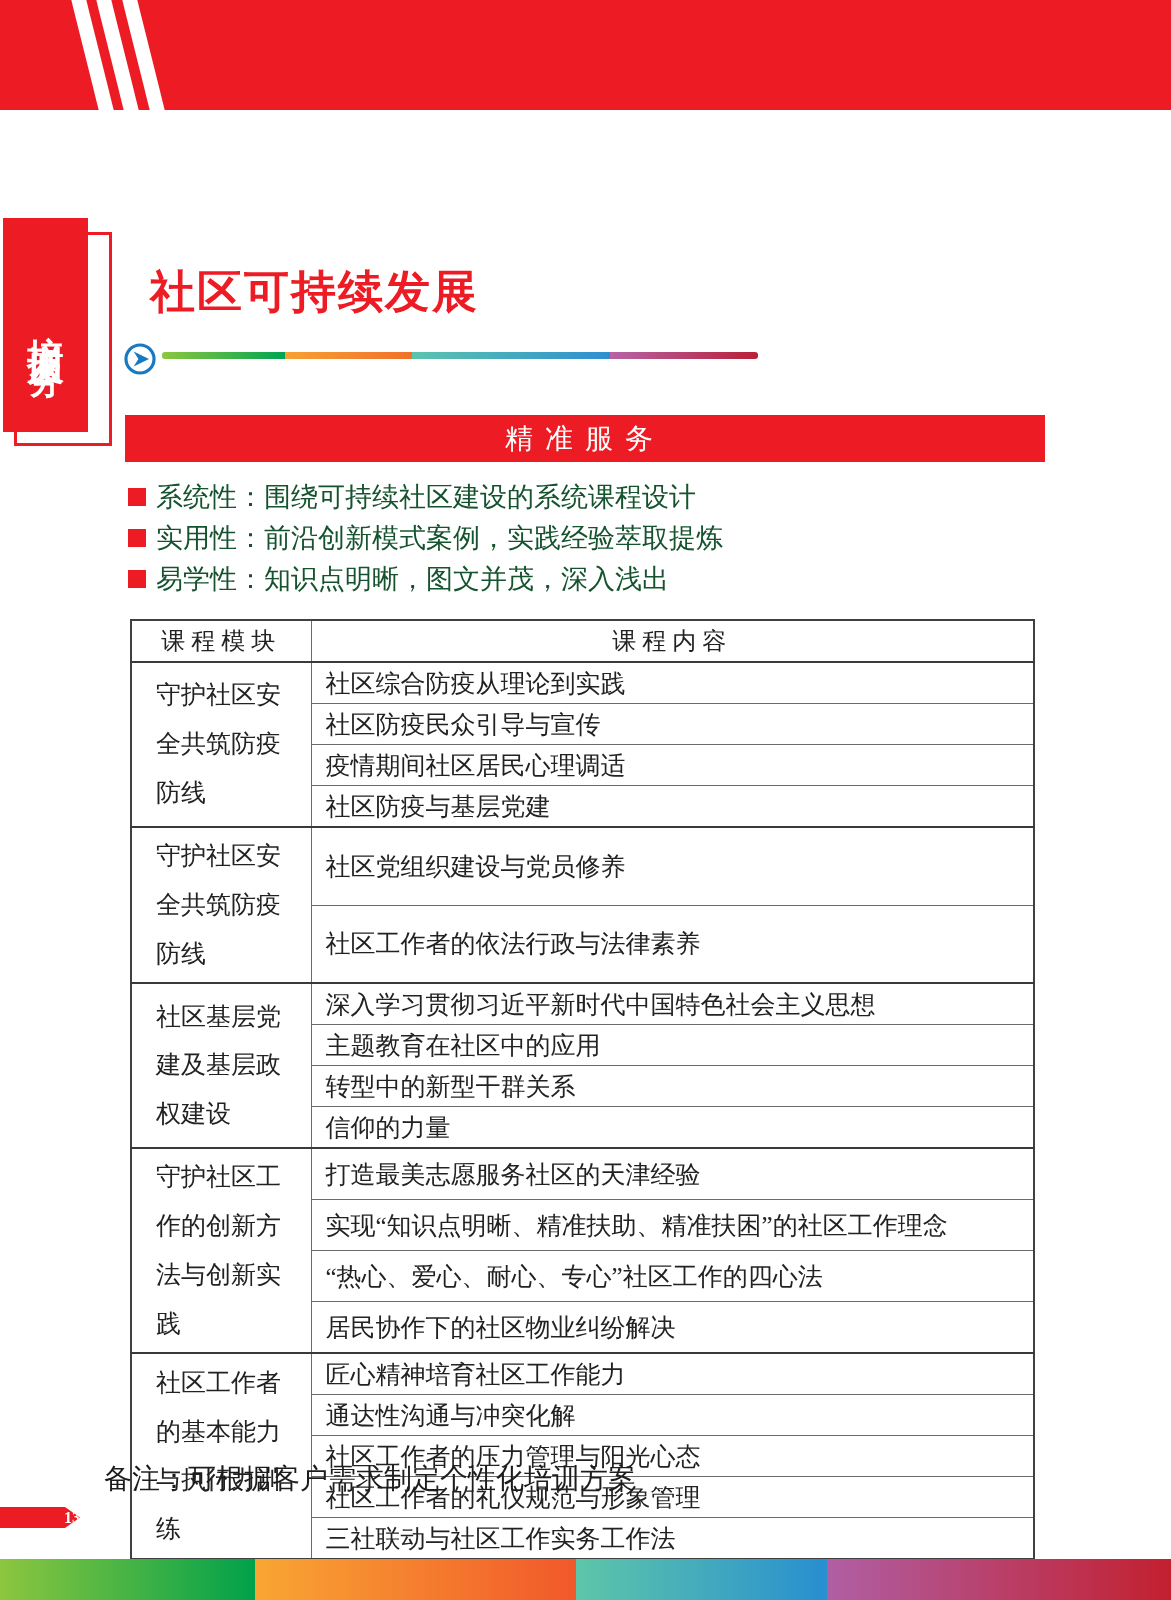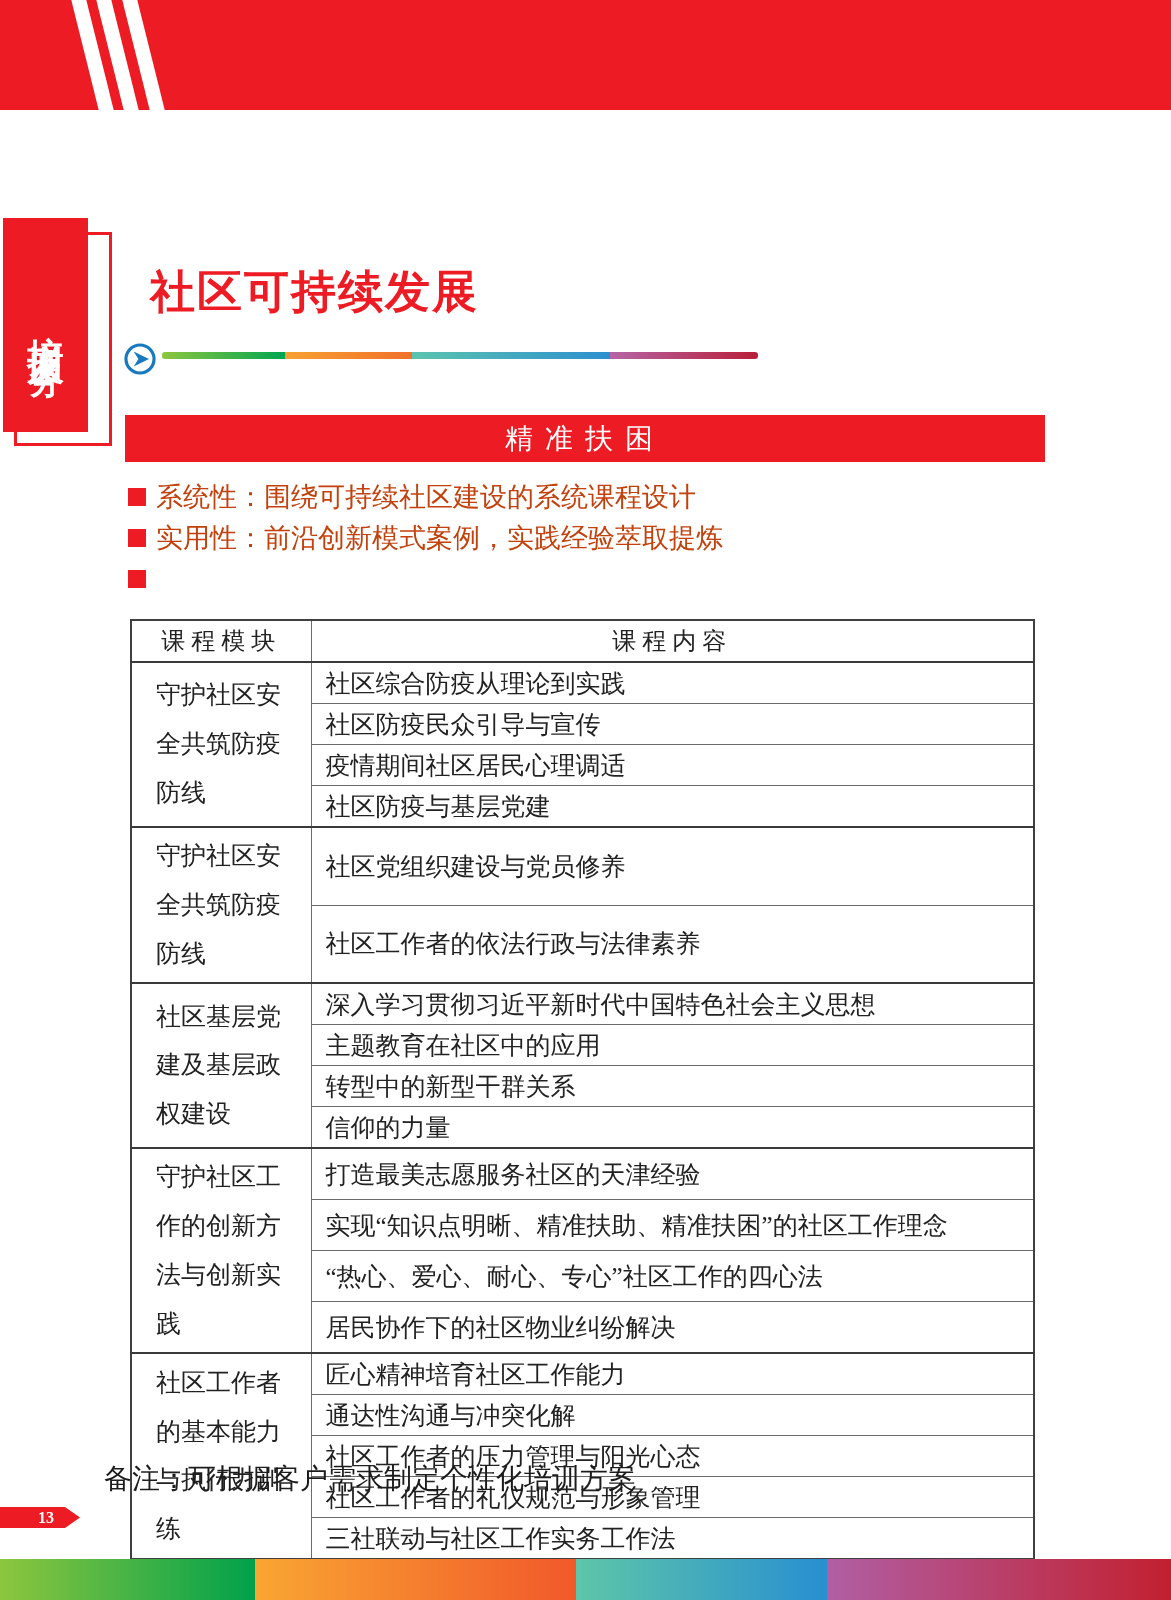--- a/index.html
+++ b/index.html
@@ -28,21 +28,21 @@
         #5BC4AE 41.9%,#2E8FD0 75.2%,#B564A5 75.2%,#B91F38 100%);}
 
   
   .section-banner{position:absolute;left:125px;top:415px;width:920px;height:47px;background:#ED1C24;
         color:#ffffff;font-size:28px;letter-spacing:12px;text-align:center;line-height:47px;}
 
   
   .features{position:absolute;left:128px;top:476px;width:840px;}
   .feature-row{display:flex;align-items:center;height:41px;}
   .bullet-square{width:18px;height:18px;background:#ED1C24;margin-right:10px;flex:0 0 auto;}
-  .feature-text{font-size:27px;color:#c2410c;white-space:nowrap;}
+  .feature-text{font-size:27px;color:#14532d;white-space:nowrap;}
 
   
   .course-table{position:absolute;left:130px;top:619px;width:905px;border-collapse:collapse;
         table-layout:fixed;}
   .course-table th,.course-table td{border:1px solid #6b6b6b;color:#222;}
   .course-table{border:2px solid #404040;}
   .course-table th{height:38px;font-size:24px;font-weight:normal;letter-spacing:6px;
         text-align:center;border-bottom:2px solid #3a3a3a;}
   .col-module{width:180px;}
   .course-table td.module-cell{font-size:25px;line-height:1.95;padding:4px 24px;vertical-align:middle;
@@ -52,21 +52,21 @@
   .course-table tr.group-start>td{border-top:2px solid #3a3a3a;}
 
   
   .note-text{position:absolute;left:104px;top:1444px;font-size:28px;color:#1c1c1c;white-space:nowrap;margin-top:16px;}
 
   
   .page-badge{position:absolute;left:0;top:1507px;width:80px;height:21px;background:#ED1C24;
         clip-path:polygon(0 0,65px 0,80px 50%,65px 100%,0 100%);
         color:#fff;font-size:16px;font-weight:bold;text-align:right;line-height:21px;
         padding-right:0;box-sizing:border-box;}
-  .page-badge span{display:inline-block;margin-right:26px;}
+  .page-badge span{display:inline-block;}
 
   
   .bottom-bar{position:absolute;left:0;top:1559px;width:1171px;height:41px;
         background:linear-gradient(90deg,#8DC63F 0%,#00A14B 21.8%,#F9A633 21.8%,#F1582A 49.2%,
         #5EC6A8 49.2%,#288FD1 70.6%,#B05FA4 70.6%,#C2202F 100%);}
 </style>
 </head>
 <body>
 
 <div class="page">
@@ -84,33 +84,34 @@
 
   <div class="page-title">社区可持续发展</div>
 
   <svg class="title-icon" viewBox="0 0 32 32">
     <circle cx="16" cy="16" r="13.2" fill="#ffffff" stroke="#1779C0" stroke-width="3"></circle>
     <path d="M10 9 L24.5 16 L10 23 L14.5 16 Z" fill="#1779C0"></path>
   </svg>
 
   <div class="title-underline"></div>
 
-  <div class="section-banner">精准扶困</div>
+  <div class="section-banner">精准服务</div>
 
   <div class="features">
       <div class="feature-row">
         <span class="bullet-square"></span>
         <span class="feature-text">系统性：围绕可持续社区建设的系统课程设计</span>
       </div>
       <div class="feature-row">
         <span class="bullet-square"></span>
         <span class="feature-text">实用性：前沿创新模式案例，实践经验萃取提炼</span>
       </div>
       <div class="feature-row">
         <span class="bullet-square"></span>
+        <span class="feature-text">易学性：知识点明晰，图文并茂，深入浅出</span>
       </div>
     </div>
 
   <table class="course-table">
     <colgroup>
         <col class="col-module">
         <col>
       </colgroup>
     <thead>
       <tr>

